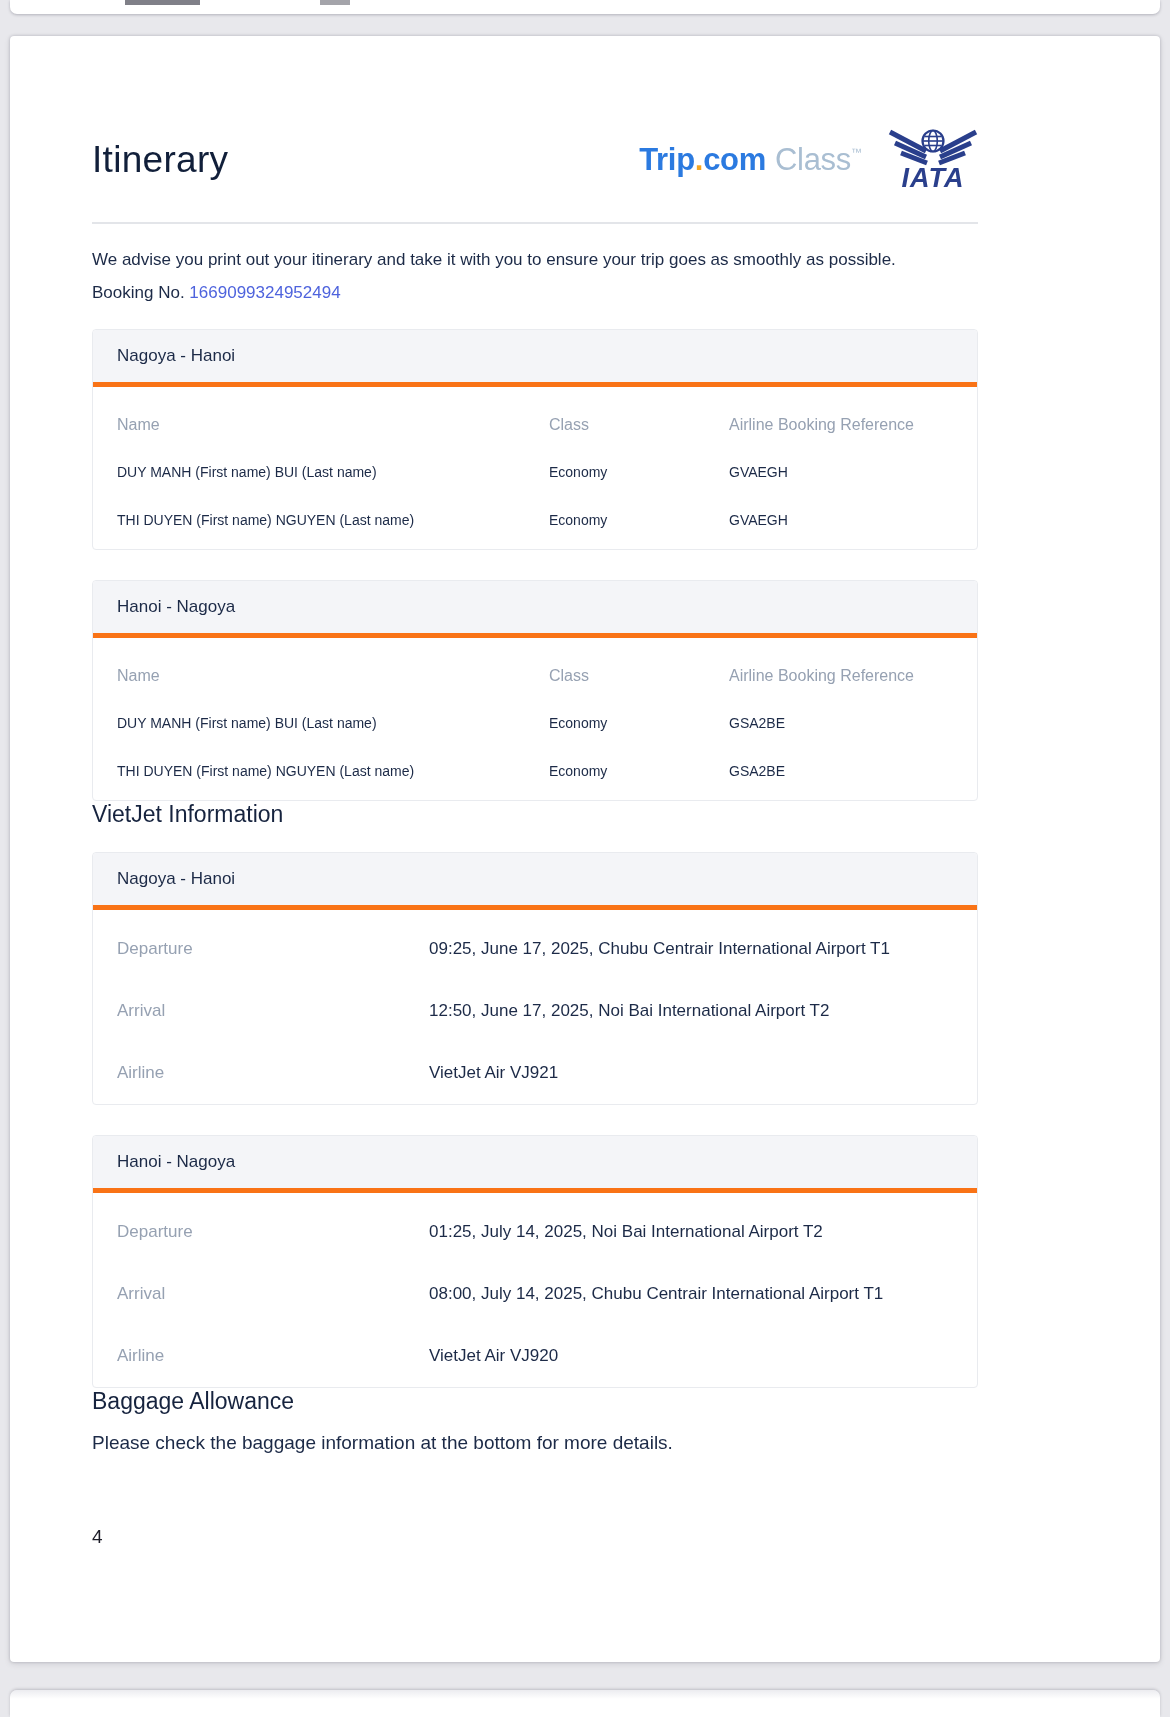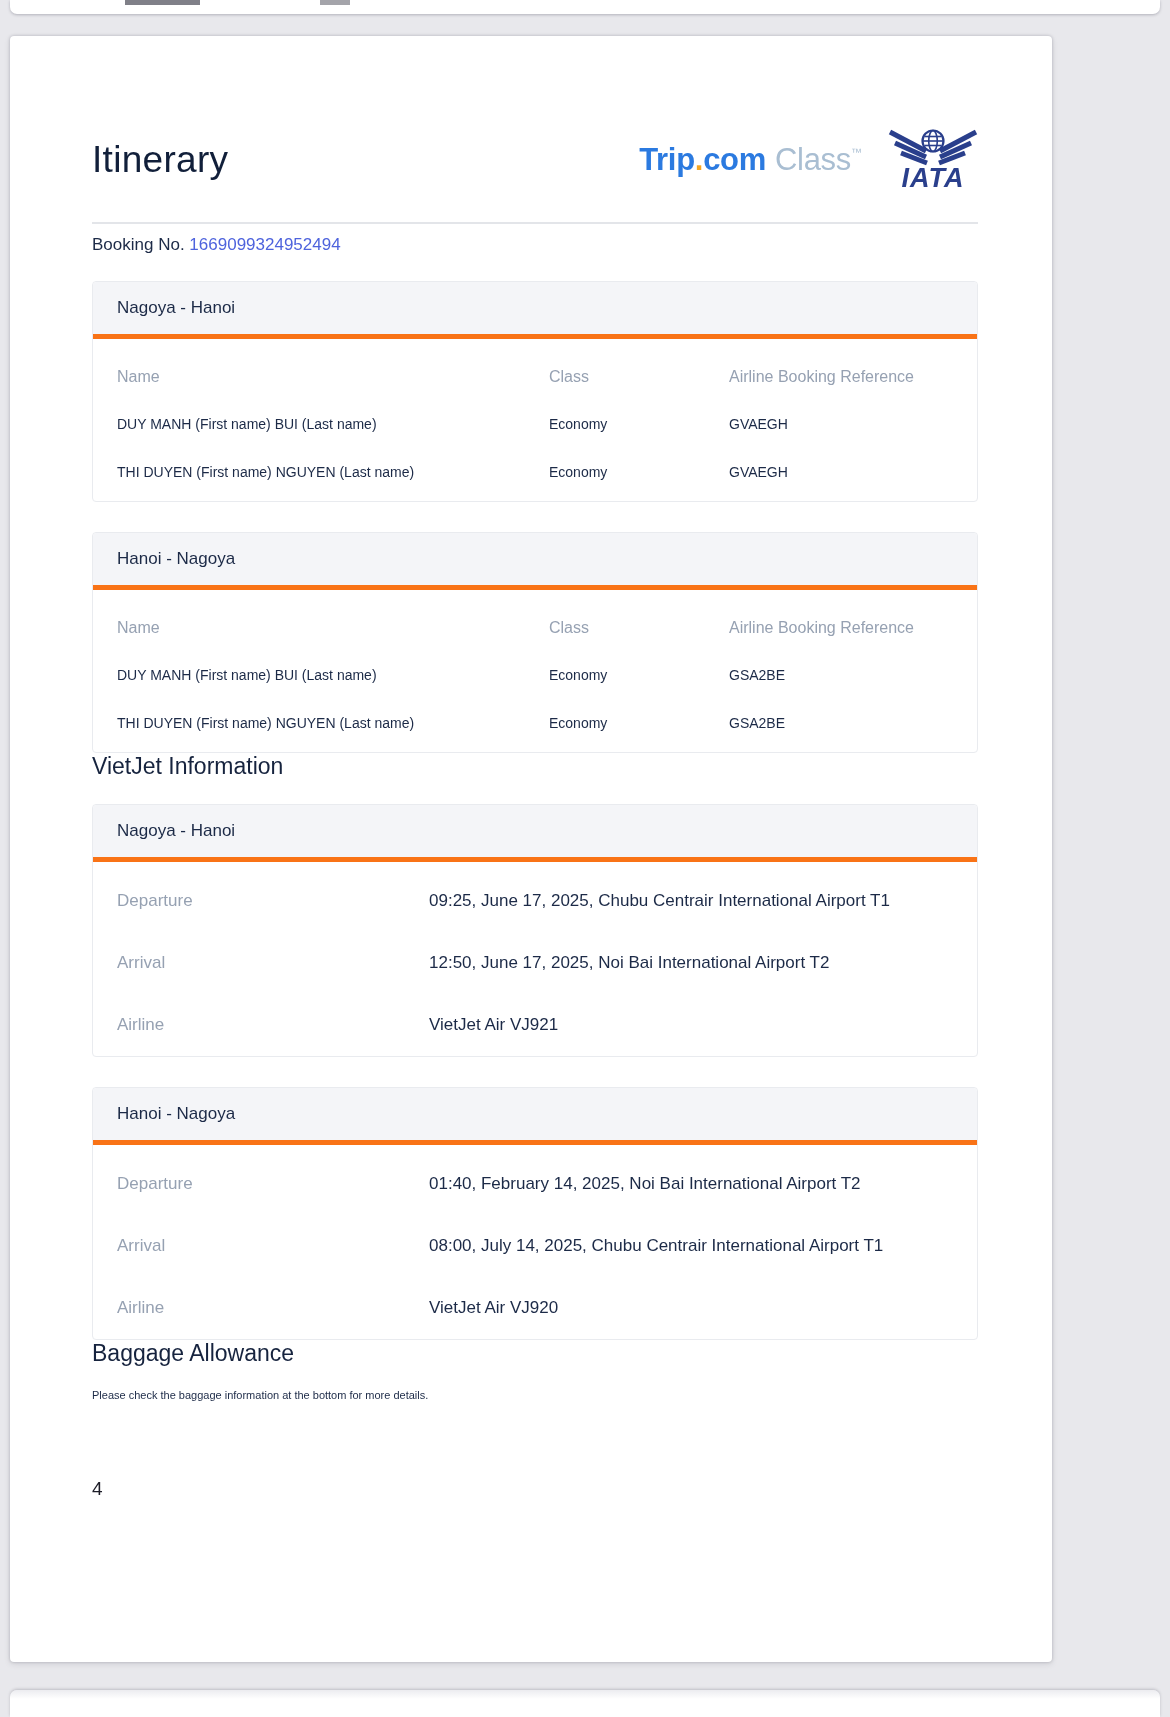--- a/index.html
+++ b/index.html
@@ -21,21 +21,21 @@
   .smudge2 { position:absolute; left:310px; top:0; width:30px; height:5px; background:#4a4a55; opacity:.5; }
   .page-frag-bottom {
     position:absolute; left:10px; top:1690px; width:1150px; height:27px;
     background:linear-gradient(#ececf0, #ffffff 9px);
     border-radius:7px 7px 0 0;
     box-shadow:0 -1px 3px rgba(40,40,60,.22);
   }
 
   
   .page {
-    position:absolute; left:10px; top:36px; width:1042px; height:1626px;
+    position:absolute; left:10px; top:36px; width:1150px; height:1626px;
     background:#ffffff; border-radius:4px;
     box-shadow:0 0 3px rgba(40,40,60,.25), 0 2px 6px rgba(40,40,60,.12);
   }
   .content { margin-left:82px; width:886px; }
 
   .header-row { display:flex; justify-content:space-between; align-items:center; padding-top:92px; }
   h1.title { margin:0; font-size:37px; font-weight:400; color:#111f3a; letter-spacing:.3px; }
 
   .logos { display:flex; align-items:center; gap:26px; }
   .trip-logo { font-size:31px; font-weight:bold; color:#2b7ae0; white-space:nowrap; letter-spacing:-.3px; }
@@ -68,21 +68,21 @@
 
   .p-grid { display:grid; grid-template-columns:432px 180px 1fr; font-size:14px; line-height:22px; color:#1c2a47; }
   .p-grid.labels { color:#96a1b2; font-size:16px; line-height:20px; }
   .p-grid + .p-grid { margin-top:26px; }
 
   .f-row { display:flex; font-size:17px; line-height:22px; }
   .f-row + .f-row { margin-top:40px; }
   .f-label { width:312px; flex:none; color:#96a1b2; }
   .f-value { color:#1c2a47; }
 
-  .baggage-note { margin:16px 0 0; font-size:11px; line-height:24px; color:#1c2a47; }
+  .baggage-note { margin:16px 0 0; font-size:19px; line-height:24px; color:#1c2a47; }
   .page-number { margin:70px 0 0; font-size:19px; line-height:24px; color:#1d1d28; }
 </style>
 </head>
 <body>
 
 <div class="page-frag-top">
   <div class="smudge1"></div>
   <div class="smudge2"></div>
 </div>
 
@@ -109,20 +109,21 @@
               <path d="M51,35 L77,25" stroke-width="5"></path>
             </g>
             <text x="45" y="59" text-anchor="middle" font-family="Liberation Sans, sans-serif" font-size="27" font-weight="bold" font-style="italic" letter-spacing="1" fill="#2a3f8c">IATA</text>
           </svg>
         </div>
       </div>
     </div>
 
     <div class="divider"></div>
 
+    <p class="advice">We advise you print out your itinerary and take it with you to ensure your trip goes as smoothly as possible.</p>
     <p class="booking-no">
       <span>Booking No.</span>
       <a href="#" class="booking-link">1669099324952494</a>
     </p>
 
     <div class="card">
       <div class="card-header">Nagoya - Hanoi</div>
       <div class="card-body">
         <div class="p-grid labels">
           <div>Name</div>
@@ -181,21 +182,21 @@
           <div class="f-value">VietJet Air VJ921</div>
         </div>
       </div>
     </div>
 
     <div class="card second-flt">
       <div class="card-header">Hanoi - Nagoya</div>
       <div class="card-body flight">
         <div class="f-row">
           <div class="f-label">Departure</div>
-          <div class="f-value">01:40, February 14, 2025, Noi Bai International Airport T2</div>
+          <div class="f-value">01:25, July 14, 2025, Noi Bai International Airport T2</div>
         </div>
         <div class="f-row">
           <div class="f-label">Arrival</div>
           <div class="f-value">08:00, July 14, 2025, Chubu Centrair International Airport T1</div>
         </div>
         <div class="f-row">
           <div class="f-label">Airline</div>
           <div class="f-value">VietJet Air VJ920</div>
         </div>
       </div>

